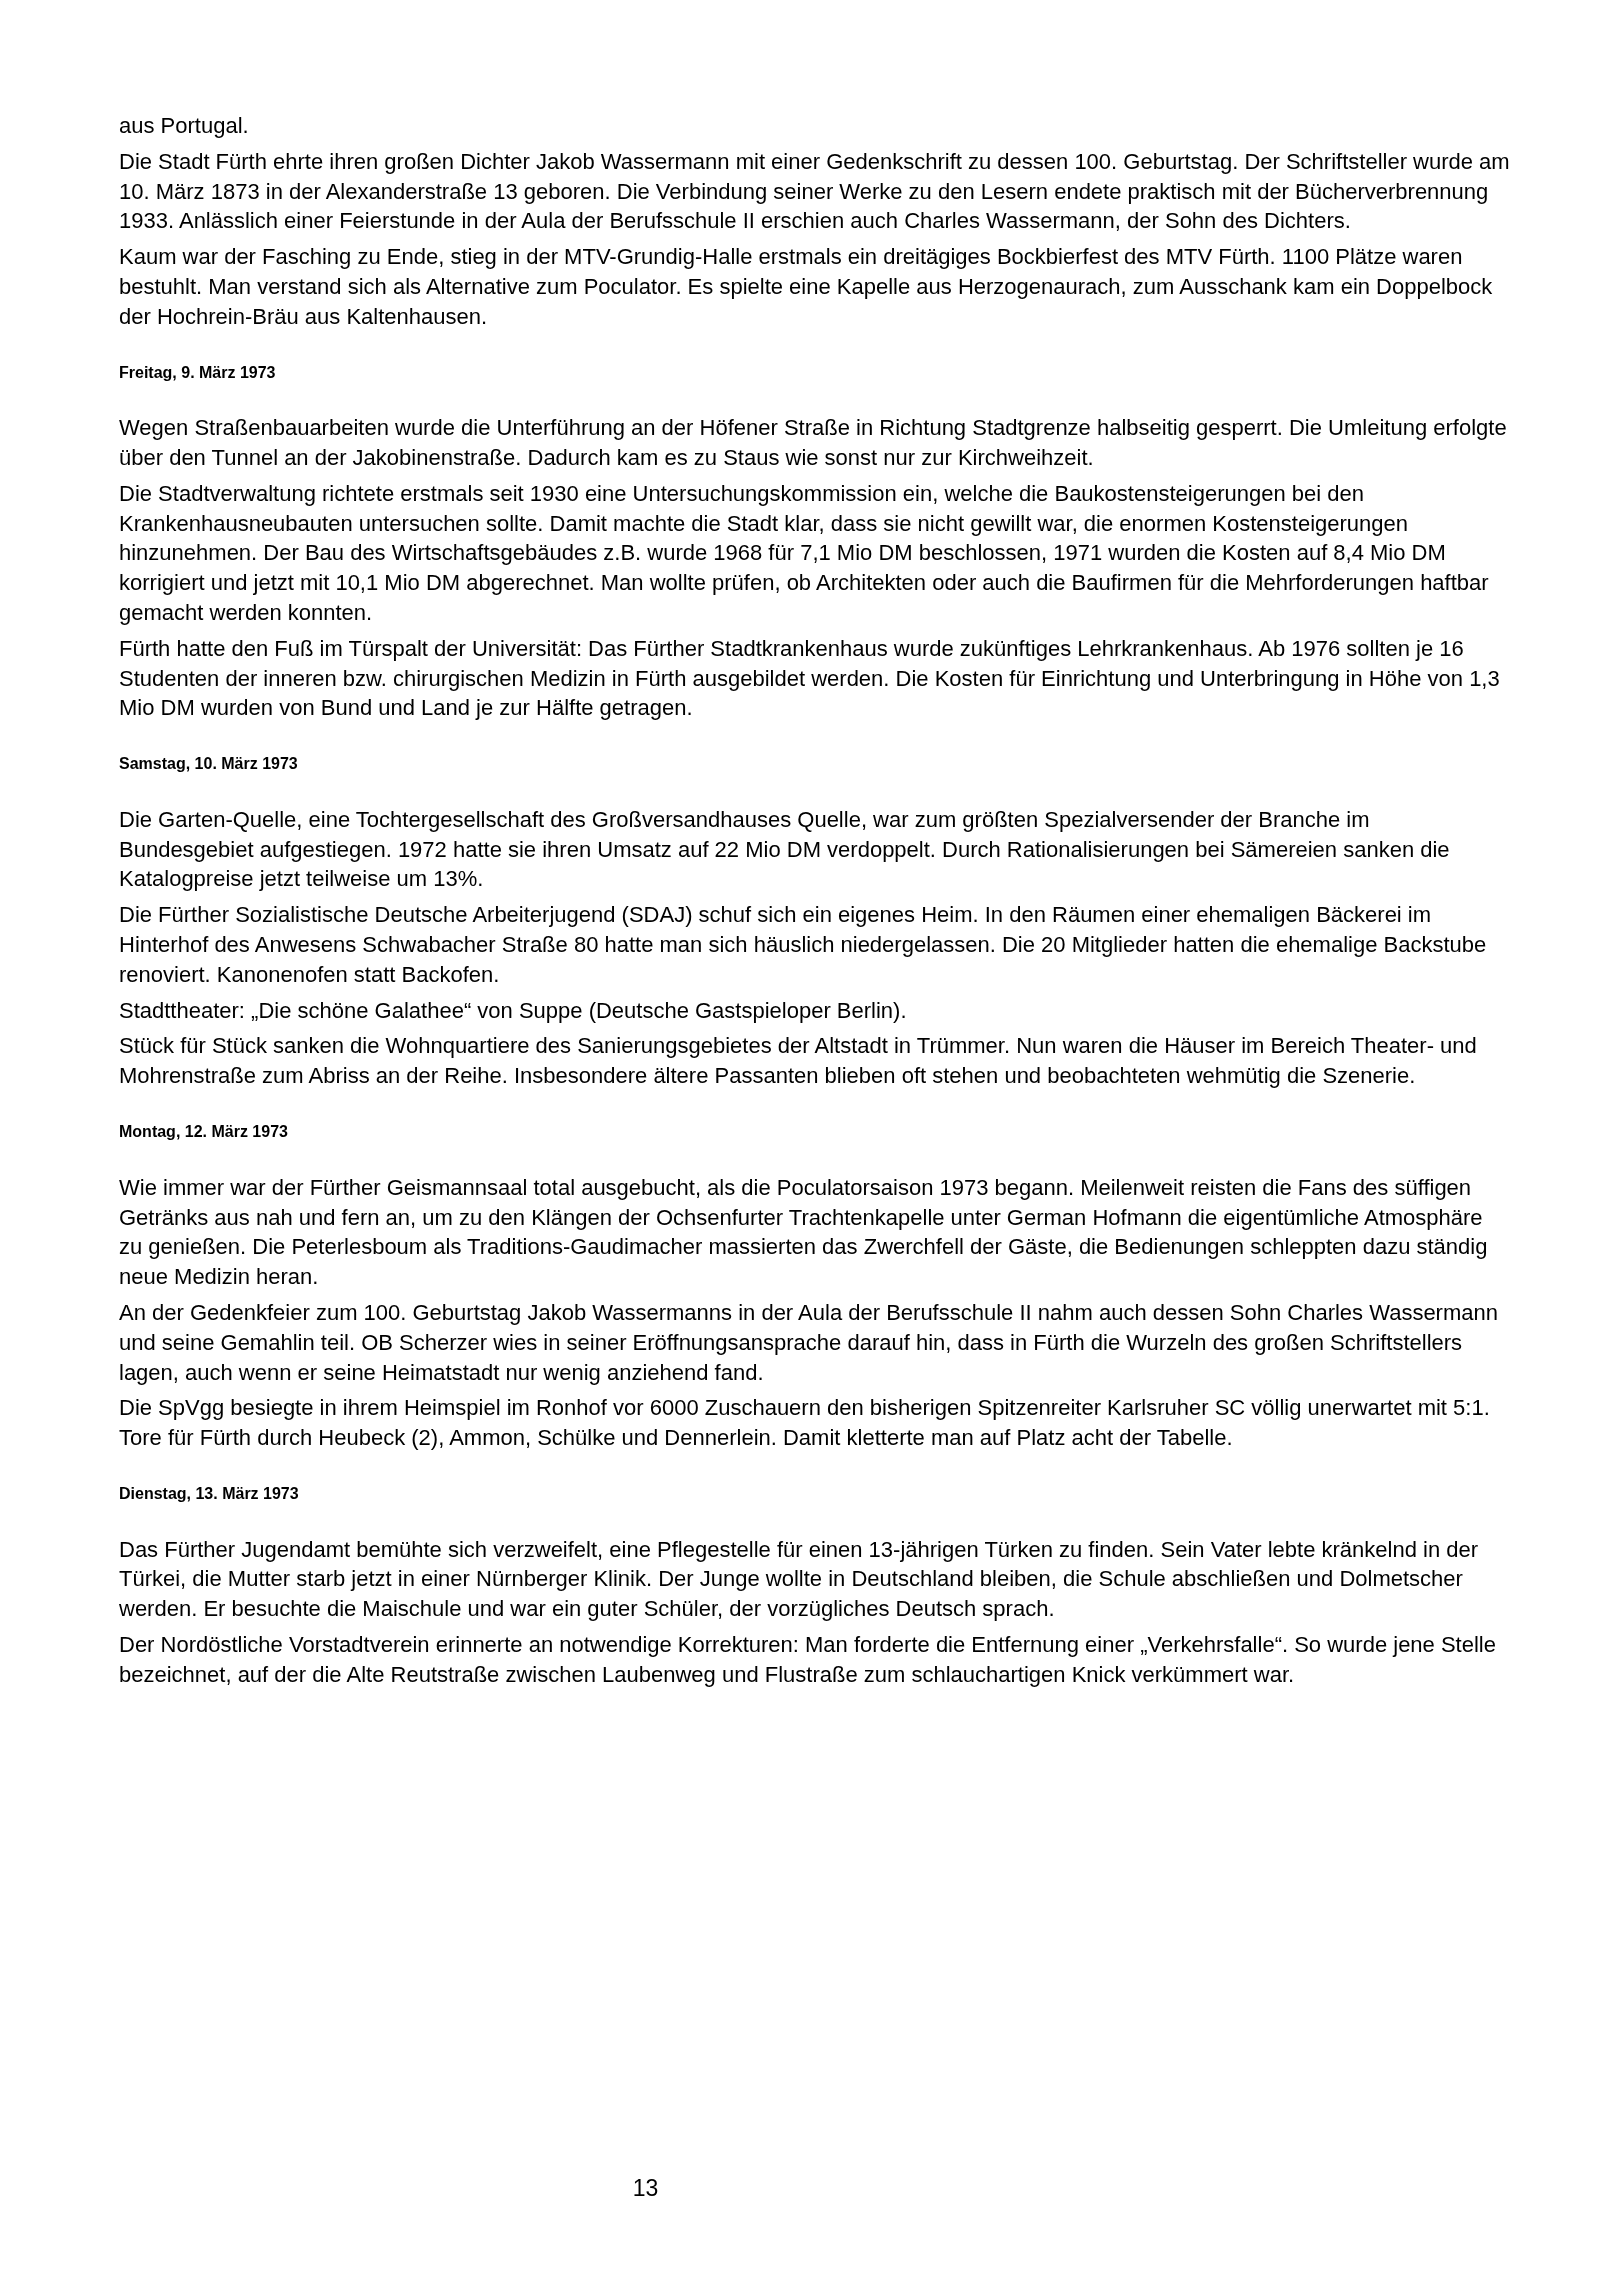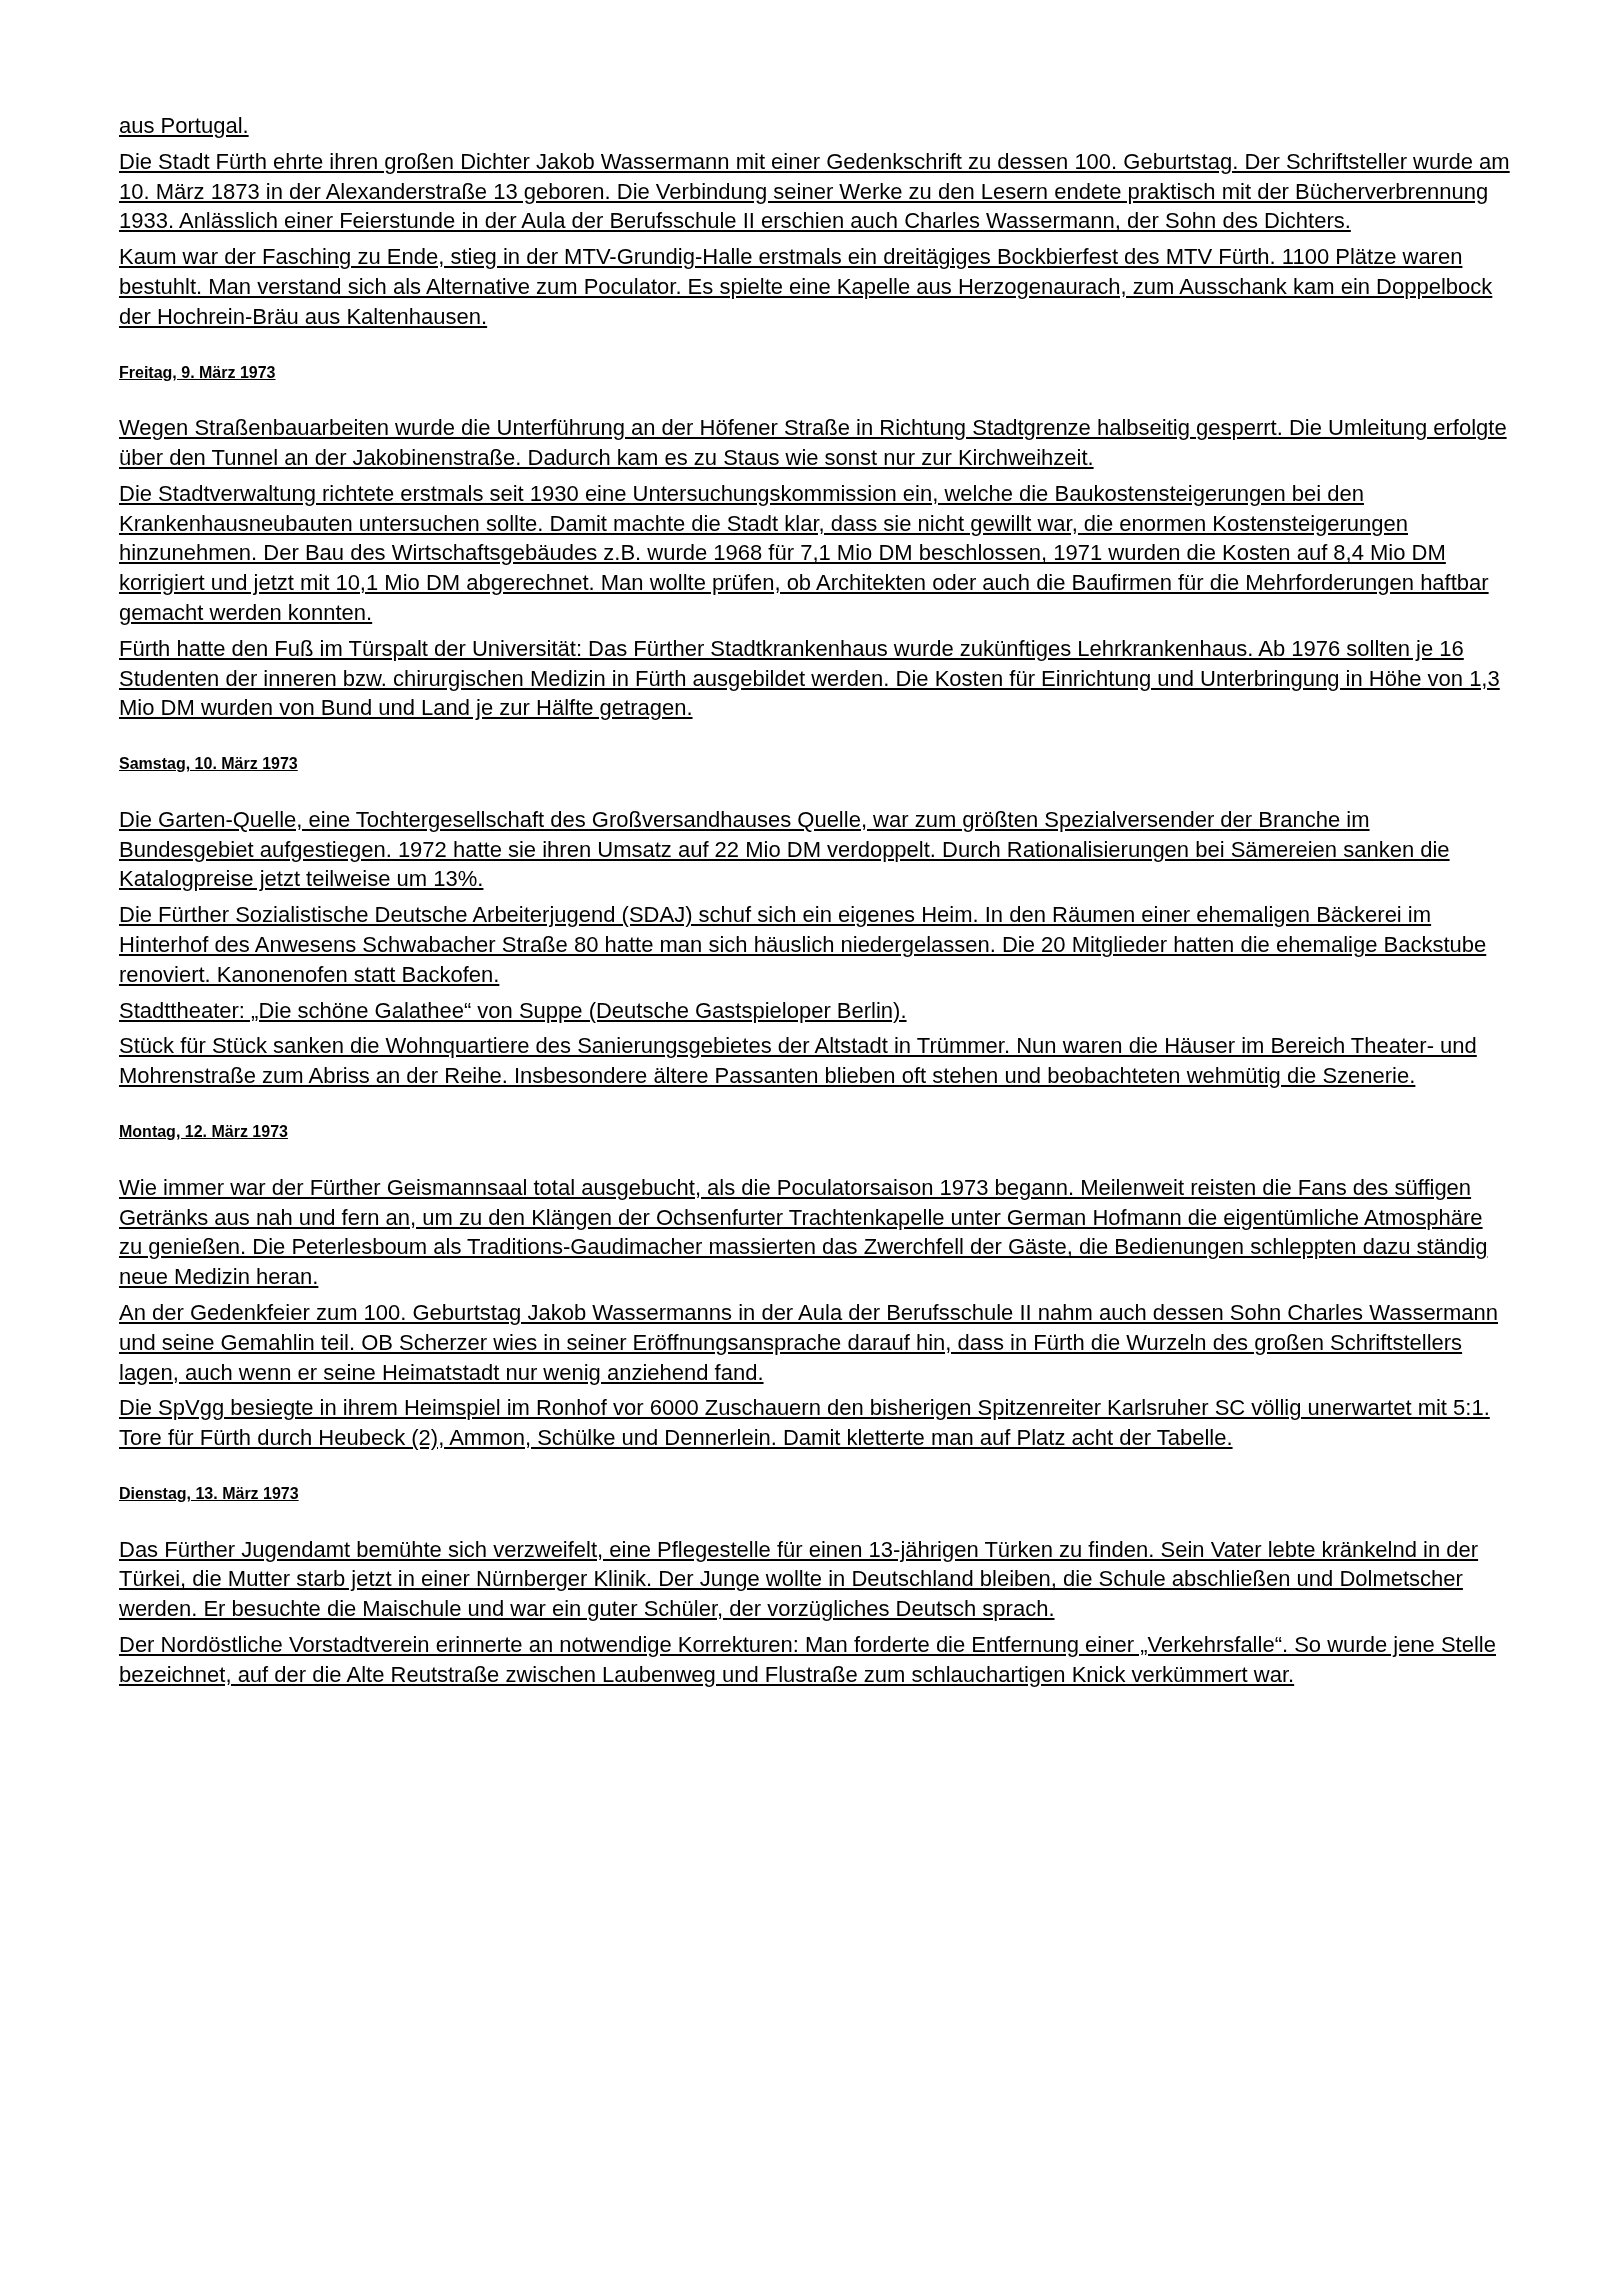--- a/index.html
+++ b/index.html
@@ -11,21 +11,20 @@
     font-family: "Liberation Sans", sans-serif;
     color: #000000;
   }
   .page {
     width: 1291px;
     min-height: 2295px;
     box-sizing: border-box;
     background: #ffffff;
     position: relative;
     padding: 111px 119px 48px 119px;
-    text-decoration: underline;
   }
   .doc-body {
     width: 1391px;
     font-size: 22px;
     line-height: 1.355;
     text-align: left;
   }
   .para {
     margin: 0 0 0 0;
     white-space: normal;
@@ -79,14 +78,15 @@
       <div class="spacer-after-heading"></div>
       <p class="para">Wie immer war der Fürther Geismannsaal total ausgebucht, als die Poculatorsaison 1973 begann. Meilenweit reisten die Fans des süffigen Getränks aus nah und fern an, um zu den Klängen der Ochsenfurter Trachtenkapelle unter German Hofmann die eigentümliche Atmosphäre zu genießen. Die Peterlesboum als Traditions-Gaudimacher massierten das Zwerchfell der Gäste, die Bedienungen schleppten dazu ständig neue Medizin heran.</p>
       <p class="para">An der Gedenkfeier zum 100. Geburtstag Jakob Wassermanns in der Aula der Berufsschule II nahm auch dessen Sohn Charles Wassermann und seine Gemahlin teil. OB Scherzer wies in seiner Eröffnungsansprache darauf hin, dass in Fürth die Wurzeln des großen Schriftstellers lagen, auch wenn er seine Heimatstadt nur wenig anziehend fand.</p>
       <p class="para">Die SpVgg besiegte in ihrem Heimspiel im Ronhof vor 6000 Zuschauern den bisherigen Spitzenreiter Karlsruher SC völlig unerwartet mit 5:1. Tore für Fürth durch Heubeck (2), Ammon, Schülke und Dennerlein. Damit kletterte man auf Platz acht der Tabelle.</p>
       <div class="spacer-before-heading"></div>
       <div class="heading">Dienstag, 13. März 1973</div>
       <div class="spacer-after-heading"></div>
       <p class="para">Das Fürther Jugendamt bemühte sich verzweifelt, eine Pflegestelle für einen 13-jährigen Türken zu finden. Sein Vater lebte kränkelnd in der Türkei, die Mutter starb jetzt in einer Nürnberger Klinik. Der Junge wollte in Deutschland bleiben, die Schule abschließen und Dolmetscher werden. Er besuchte die Maischule und war ein guter Schüler, der vorzügliches Deutsch sprach.</p>
       <p class="para">Der Nordöstliche Vorstadtverein erinnerte an notwendige Korrekturen: Man forderte die Entfernung einer „Verkehrsfalle“. So wurde jene Stelle bezeichnet, auf der die Alte Reutstraße zwischen Laubenweg und Flustraße zum schlauchartigen Knick verkümmert war.</p>
     </div>
+  <div class="page-number">13</div>
 </div>
 
 
 </body></html>

